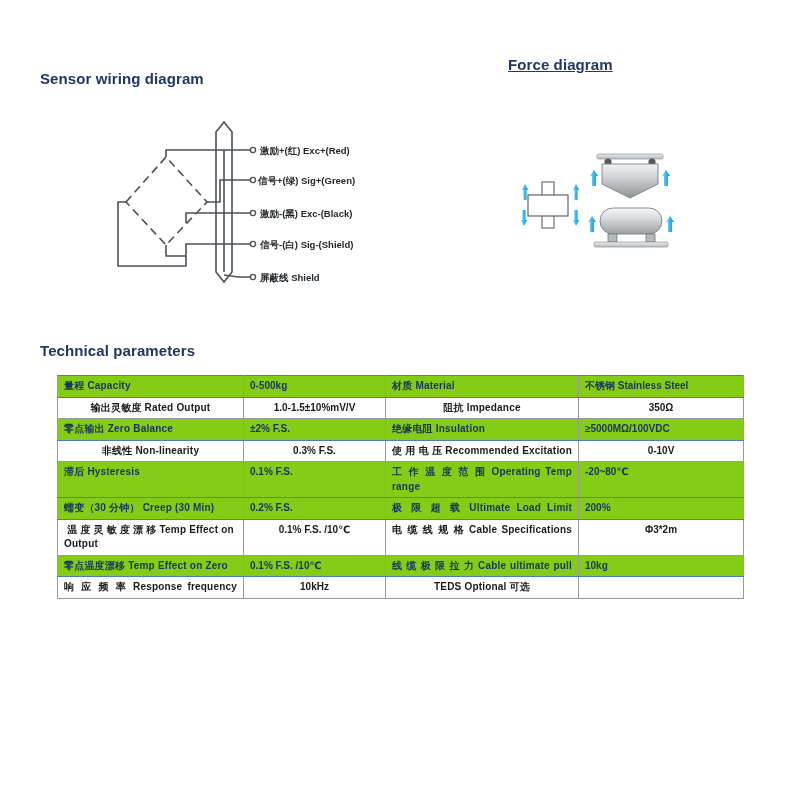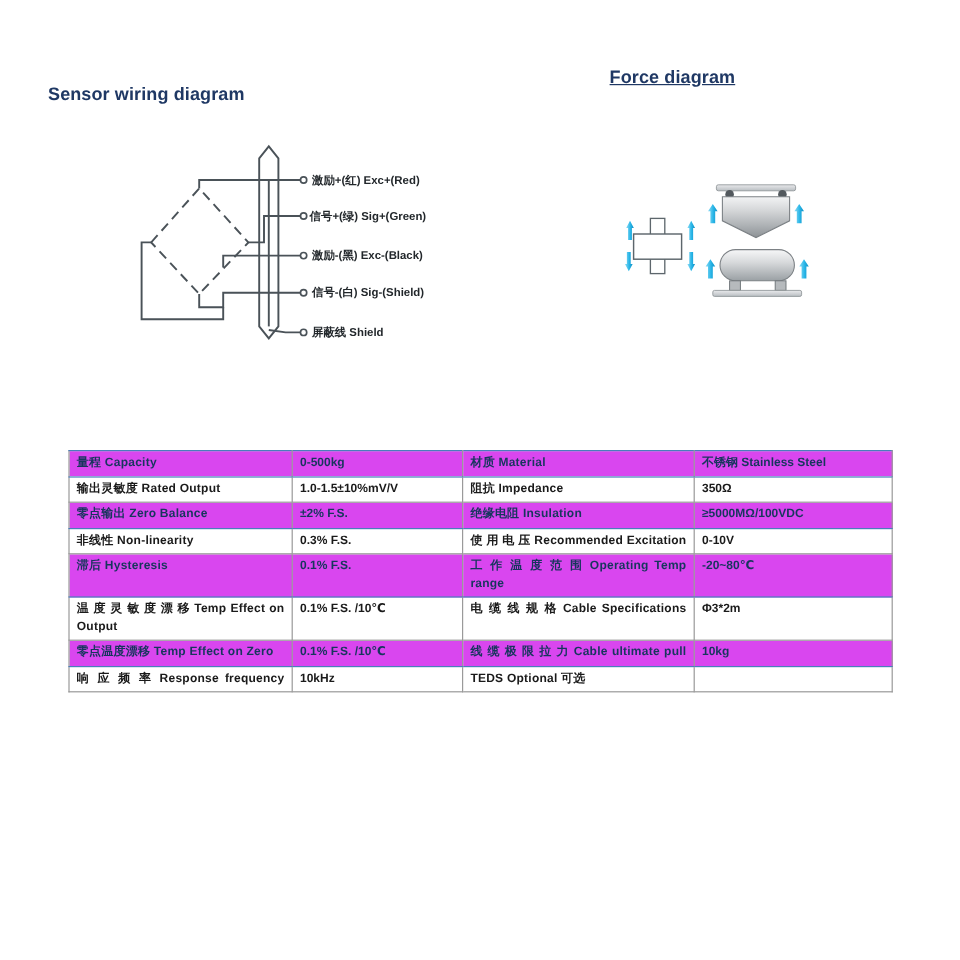--- a/index.html
+++ b/index.html
@@ -55,28 +55,29 @@
   #tech-table td{
     border:1px solid #9a9a9a;
     padding:3px 6px;
     vertical-align:top;
     line-height:1.45;
     font-weight:bold;
     color:#1a1a1a;
     word-break:break-word;
   }
   #tech-table tr.blue td{
-    background:#d946ef;
+    background:#84cc16;
     color:#17365d;
     border-color:#4a7ebb;
   }
   #tech-table tr.white td{
     background:#ffffff;
     color:#1a1a1a;
     border-color:#9a9a9a;
+    text-align:center;
   }
   #tech-table tr.blue td{border-left-color:#9a9a9a;border-right-color:#9a9a9a;}
 
   .col-a{width:186px;}
   .col-b{width:142px;}
   .col-c{width:193px;}
   .col-d{width:165px;}
 
   .cell-just{text-align:justify;text-align-last:justify;}
   .cn{letter-spacing:.2px;}
@@ -178,20 +179,21 @@
         <rect x="126" y="84" width="9" height="8" fill="#b6babd" stroke="#6f7579" stroke-width=".8"></rect>
         <rect x="74" y="92" width="74" height="5" rx="1.4" fill="url(#gplate)" stroke="#8d9296" stroke-width=".7"></rect>
       </g>
       <g fill="url(#garrow)">
         <path d="M 72 66 L 76 72 L 74 72 L 74 82 L 70 82 L 70 72 L 68 72 Z"></path>
         <path d="M 150 66 L 154 72 L 152 72 L 152 82 L 148 82 L 148 72 L 146 72 Z"></path>
       </g>
     </svg>
   </div>
 
+  <div class="section-title" id="tech-title">Technical parameters</div>
 
   <table id="tech-table">
     <colgroup>
       <col class="col-a">
         <col class="col-b">
         <col class="col-c">
         <col class="col-d">
     </colgroup>
     <tbody>
 
@@ -224,20 +226,26 @@
       </tr>
 
       <tr class="blue">
         <td class="cn">滞后 Hysteresis</td>
         <td>0.1% F.S.</td>
         <td class="cn cell-just">工 作 温 度 范 围  Operating Temp range</td>
         <td>-20~80℃</td>
       </tr>
 
 
+      <tr class="blue">
+        <td class="cn">蠕变（30 分钟） Creep (30 Min)</td>
+        <td>0.2% F.S.</td>
+        <td class="cn cell-just">极 限 超 载  Ultimate Load Limit</td>
+        <td>200%</td>
+      </tr>
 
       <tr class="white">
         <td class="cn cell-just">温 度 灵 敏 度 漂 移  Temp Effect on Output</td>
         <td>0.1% F.S. /10℃</td>
         <td class="cn cell-just">电 缆 线 规 格  Cable Specifications</td>
         <td>Φ3*2m</td>
       </tr>
 
       <tr class="blue">
         <td class="cn">零点温度漂移 Temp Effect on Zero</td>

